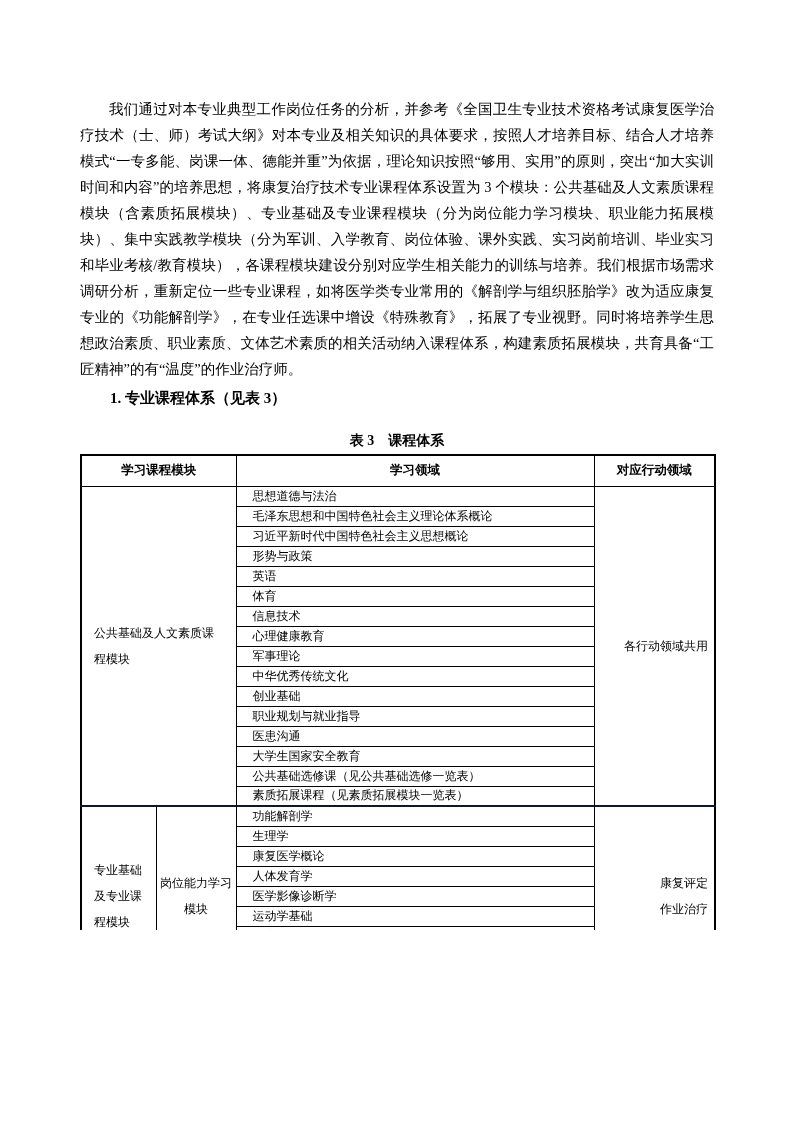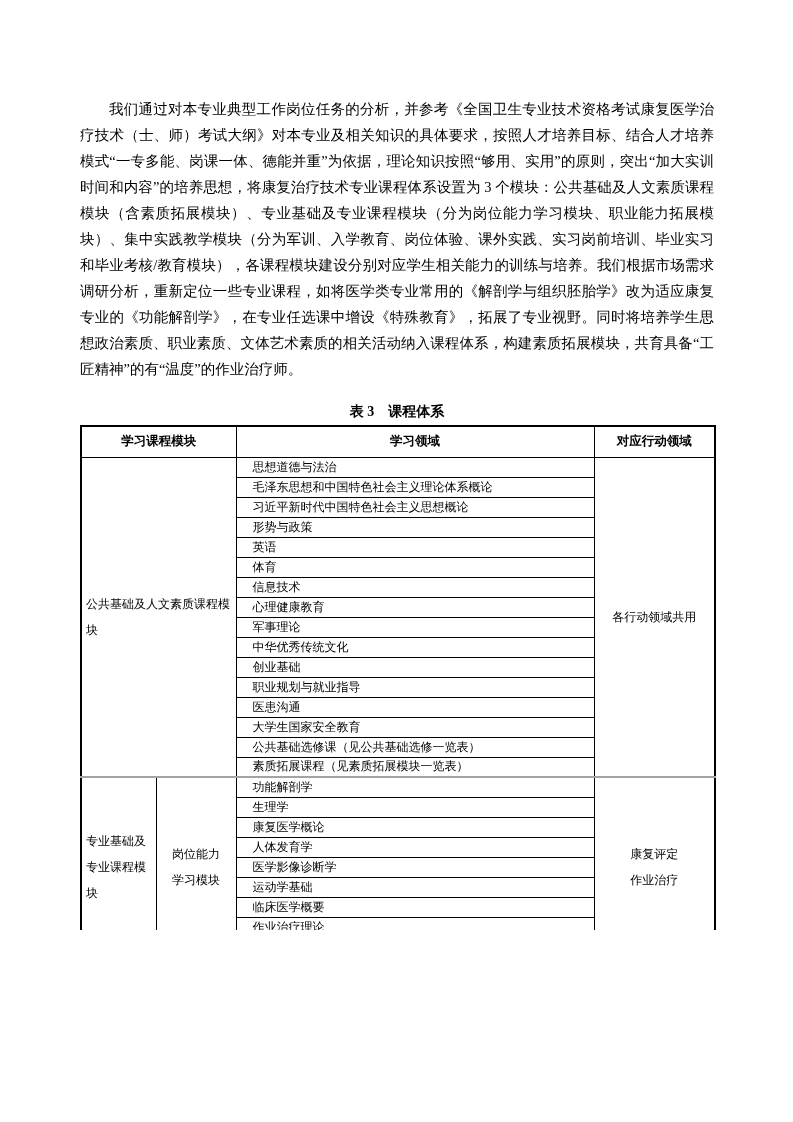--- a/index.html
+++ b/index.html
@@ -61,52 +61,53 @@
     font-size: 12.5px;
   }
   .course-table td.course {
     height: 20px;
     line-height: 15px;
     text-align: left;
     padding-left: 16px;
   }
   .course-table td.module-cell {
     text-align: left;
-    padding: 0 4px;
+    padding: 0 12px;
     line-height: 26px;
   }
   .course-table td.submodule-cell {
     text-align: center;
-    padding: 0 15px;
+    padding: 0 3px;
     line-height: 26px;
   }
   .course-table td.action-cell {
-    text-align: center;
+    text-align: right;
     padding: 0 6px;
     line-height: 26px;
   }
-  .course-table tr.group-start td { border-top: 2px solid #a3a3a3; }
+  .course-table tr.group-start td { border-top: 2px solid #0f172a; }
   .page-number {
     position: absolute;
     left: 0;
     top: 1032px;
     width: 100%;
     text-align: center;
     font-size: 12px;
     color: #ef4444;
   }
 </style>
 </head>
 <body>
 
 <div class="page">
   <div class="content">
 
     <p class="paragraph">我们通过对本专业典型工作岗位任务的分析，并参考《全国卫生专业技术资格考试康复医学治疗技术（士、师）考试大纲》对本专业及相关知识的具体要求，按照人才培养目标、结合人才培养模式“一专多能、岗课一体、德能并重”为依据，理论知识按照“够用、实用”的原则，突出“加大实训时间和内容”的培养思想，将康复治疗技术专业课程体系设置为 3 个模块：公共基础及人文素质课程模块（含素质拓展模块）、专业基础及专业课程模块（分为岗位能力学习模块、职业能力拓展模块）、集中实践教学模块（分为军训、入学教育、岗位体验、课外实践、实习岗前培训、毕业实习和毕业考核/教育模块），各课程模块建设分别对应学生相关能力的训练与培养。我们根据市场需求调研分析，重新定位一些专业课程，如将医学类专业常用的《解剖学与组织胚胎学》改为适应康复专业的《功能解剖学》，在专业任选课中增设《特殊教育》，拓展了专业视野。同时将培养学生思想政治素质、职业素质、文体艺术素质的相关活动纳入课程体系，构建素质拓展模块，共育具备“工匠精神”的有“温度”的作业治疗师。</p>
 
+    <div class="heading">1.  专业课程体系（见表 3）</div>
 
     <div class="table-title">表 3　课程体系</div>
 
     <table class="course-table">
       <colgroup>
         <col style="width:75px">
         <col style="width:80px">
         <col style="width:358px">
         <col style="width:121px">
       </colgroup>

